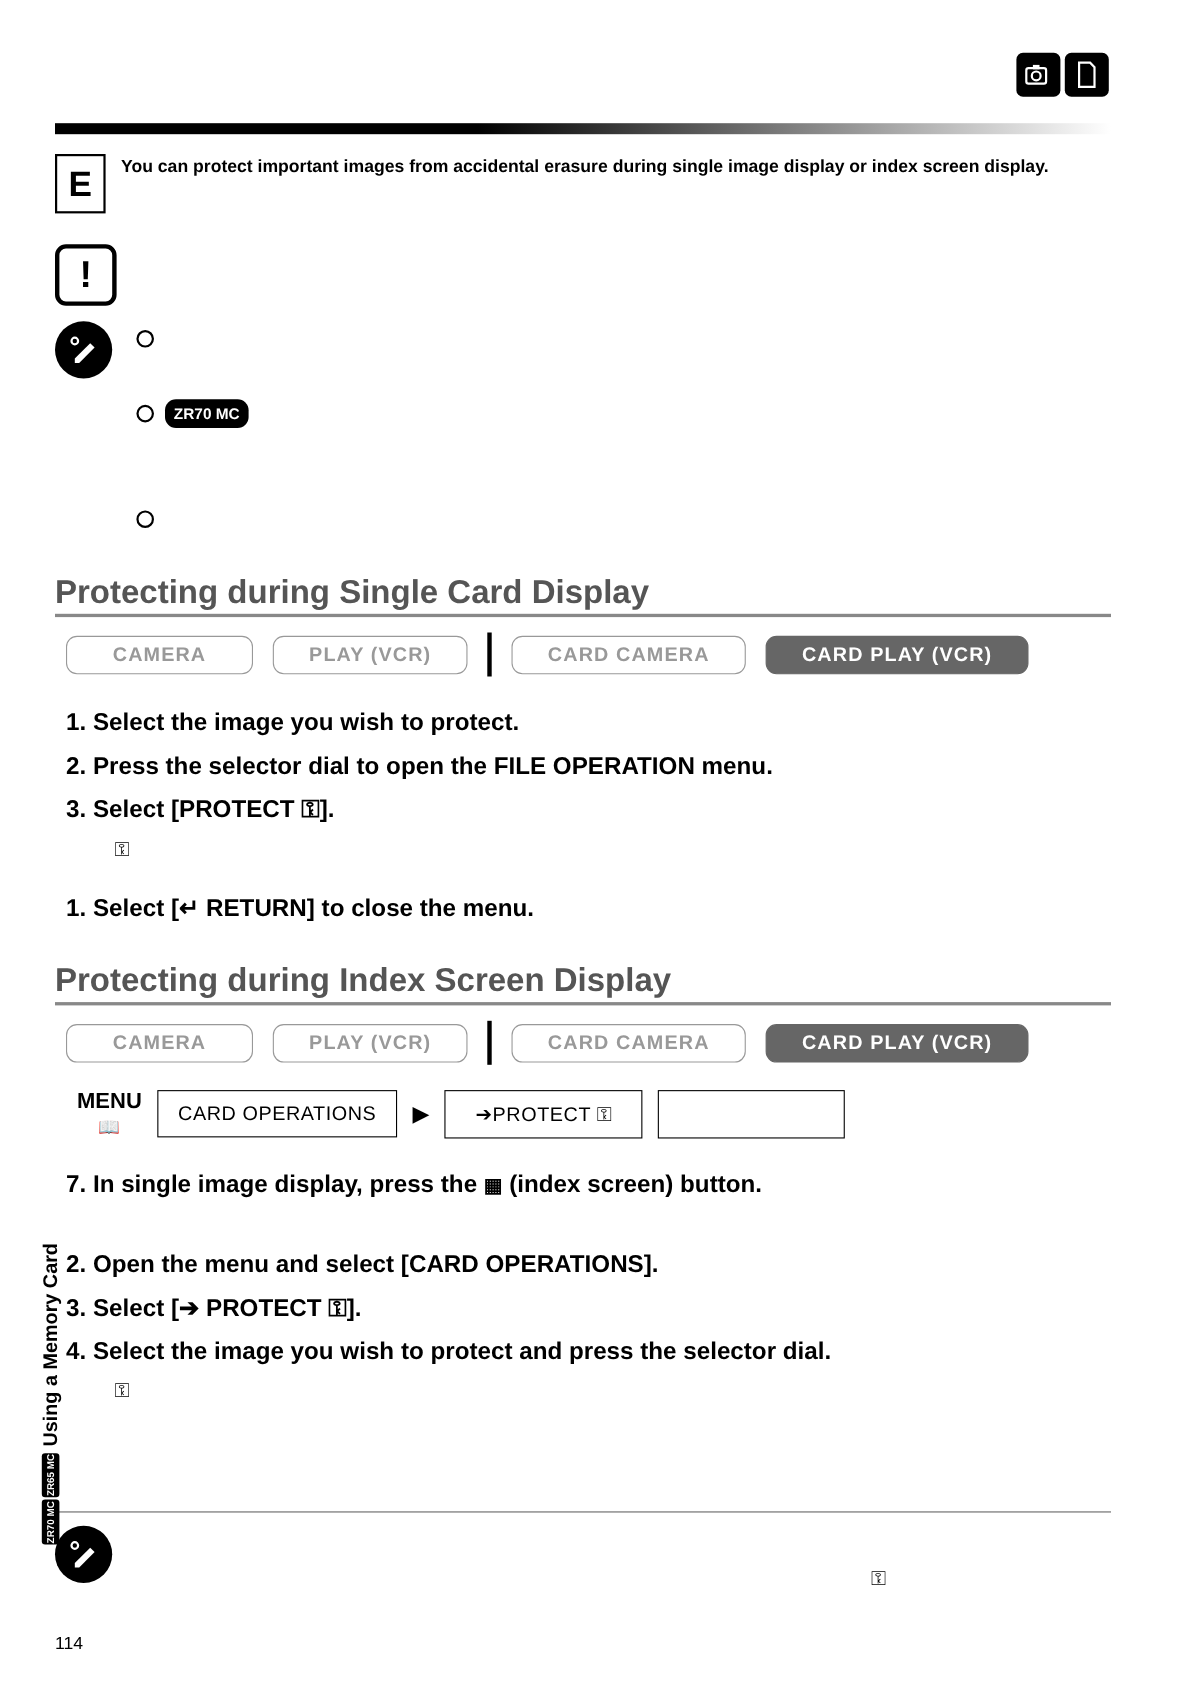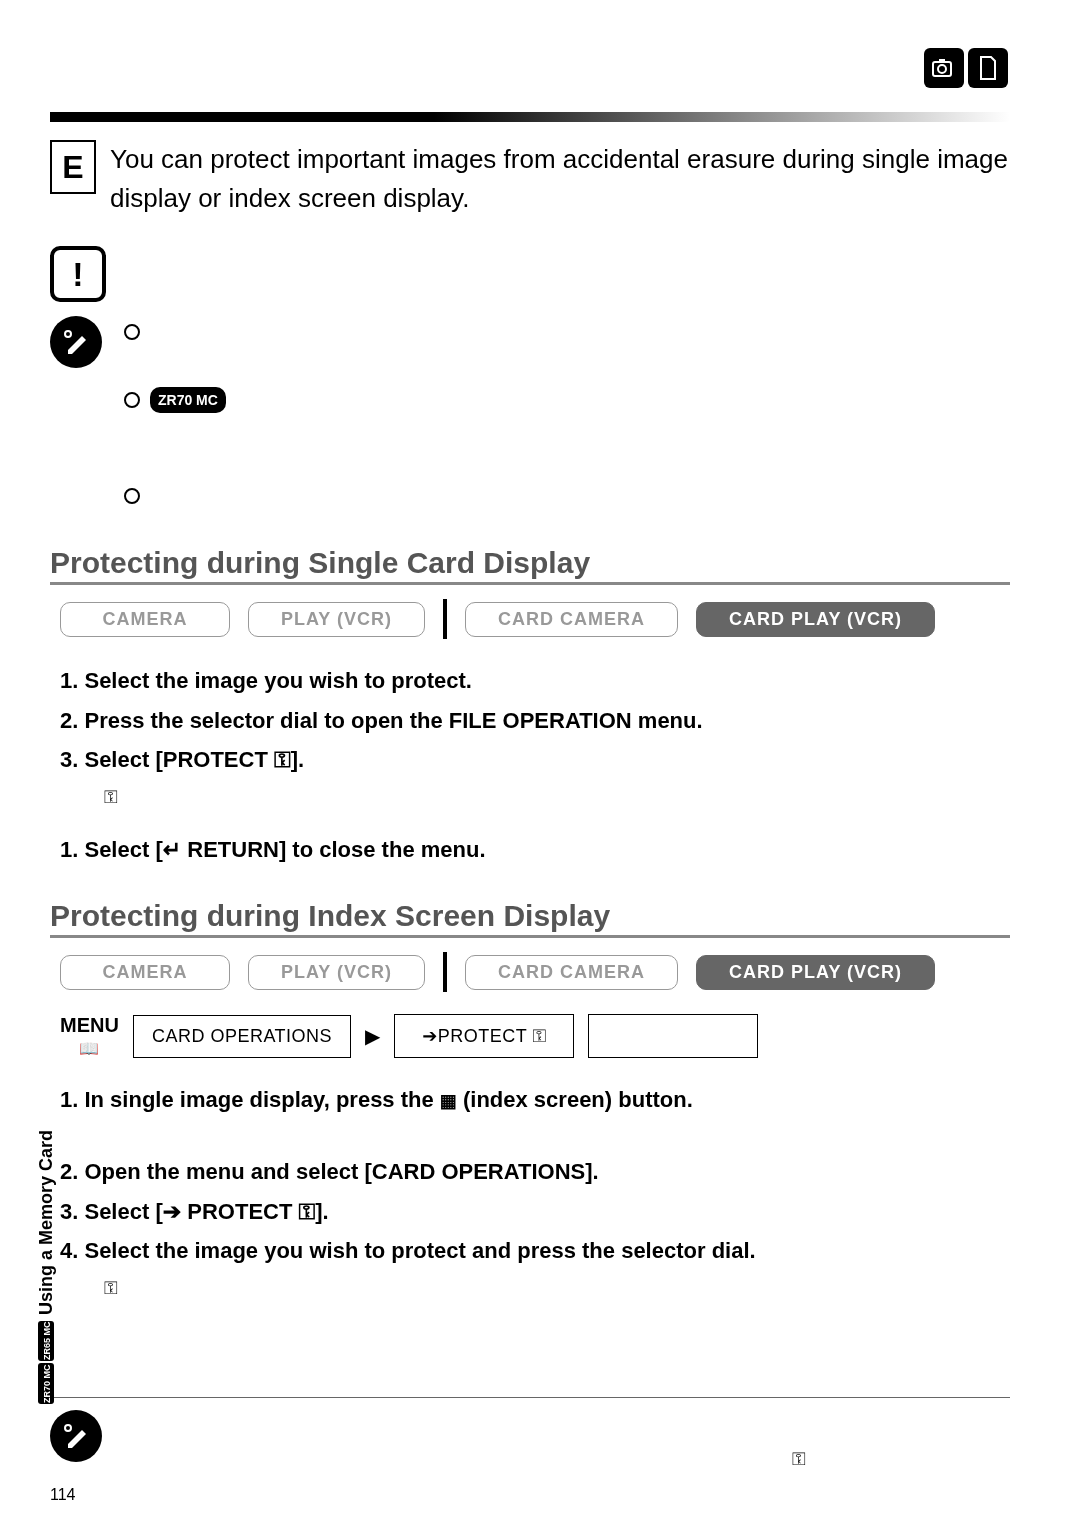--- a/index.html
+++ b/index.html
@@ -34,22 +34,23 @@
   }
   .intro-row { display: flex; gap: 14px; align-items: flex-start; }
   .e-box {
     width: 46px; height: 54px;
     border: 2px solid #000;
     display: flex; align-items: center; justify-content: center;
     font-size: 32px; font-weight: bold;
   }
   .intro-text {
     flex: 1;
-    font-size: 26px;
+    font-size: 16px;
     line-height: 1.5;
+    font-weight: bold;
   }
   .icon-row { display: flex; align-items: flex-start; gap: 22px; margin-top: 28px; }
   .notice-icon {
     width: 56px; height: 56px;
     border: 4px solid #000;
     border-radius: 10px;
     display: flex; align-items: center; justify-content: center;
     font-size: 34px; font-weight: bold;
   }
   .notice-body { flex:1; font-size: 20px; line-height: 1.6; }
@@ -83,21 +84,21 @@
   .mode-sep { width: 4px; height: 40px; background:#000; }
   .mode-box.active {
     background:#666; color:#ffffff; border-color:#666;
   }
   .steps { margin-left: 10px; font-size: 22px; line-height: 1.8; }
   .steps .step { font-weight: bold; }
   .steps .note { font-weight: normal; font-size: 20px; margin-left: 44px; line-height:1.6; }
   .key-icon { display:inline-block; font-size: 18px; vertical-align: middle; }
   .menu-row {
     display:flex; align-items:center; gap: 14px;
-    margin: 14px 0 22px 10px;
+    margin: 14px 0 22px 20px;
   }
   .menu-label { font-weight: 900; font-family: Arial Black, Arial; font-size: 20px; display:flex; flex-direction:column; align-items:center; gap:2px;}
   .menu-box {
     border: 1.5px solid #000; padding: 10px 18px; font-size: 18px;
     min-width: 210px; text-align:center; letter-spacing: 0.5px;
   }
   .menu-box.small { min-width: 180px; }
   .menu-arrow { font-size: 20px; }
   .footer-note-row {
     display:flex; gap:22px; align-items:flex-start; margin-top:18px;
@@ -212,21 +213,21 @@
     <span style="font-size:16px;">📖</span>
   </div>
   <div class="menu-box">CARD OPERATIONS</div>
   <span class="menu-arrow">▶</span>
   <div class="menu-box small">➔PROTECT ⚿</div>
   <div class="menu-box" style="min-width:170px; height:44px;"></div>
 </div>
 
 <div class="steps">
   <div class="step">
-    <span>1. In single image display, press the </span><span class="inline-glyph">▦</span><span> (index screen) button.</span>
+    <span>7. In single image display, press the </span><span class="inline-glyph">▦</span><span> (index screen) button.</span>
   </div>
   <div class="note" style="visibility:hidden">• Up to 6 images appear.</div>
   <div class="step">2. Open the menu and select [CARD OPERATIONS].</div>
   <div class="step">3. Select [➔  PROTECT ⚿].</div>
   <div class="step">4. Select the image you wish to protect and press the selector dial.</div>
   <div class="note"><span class="key-icon">⚿</span><span style="visibility:hidden">• ⚿ appears on the image. • To cancel the protection, press the selector dial. • You can select further images to protect with the selector dial.</span></div>
   <div style="height:44px;"></div>
 </div>
 
 <div class="footer-note-row">

